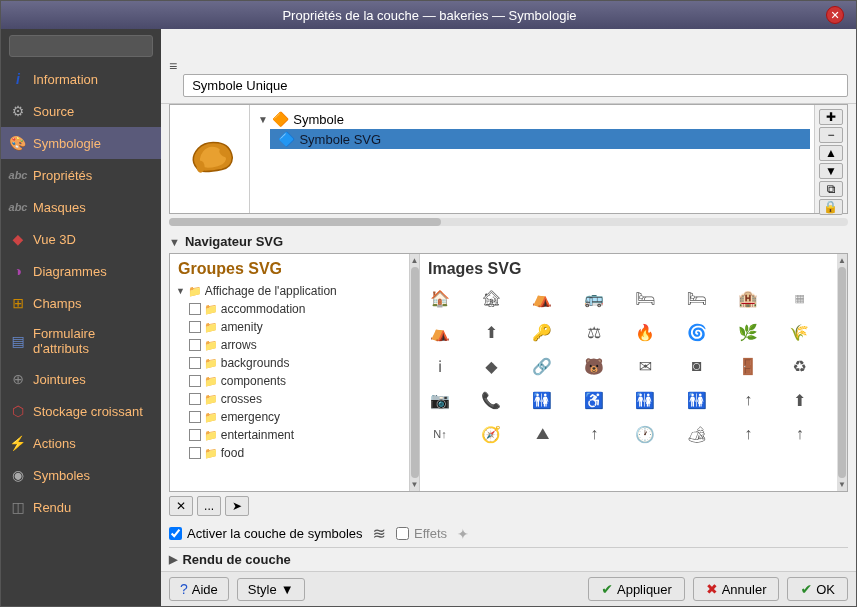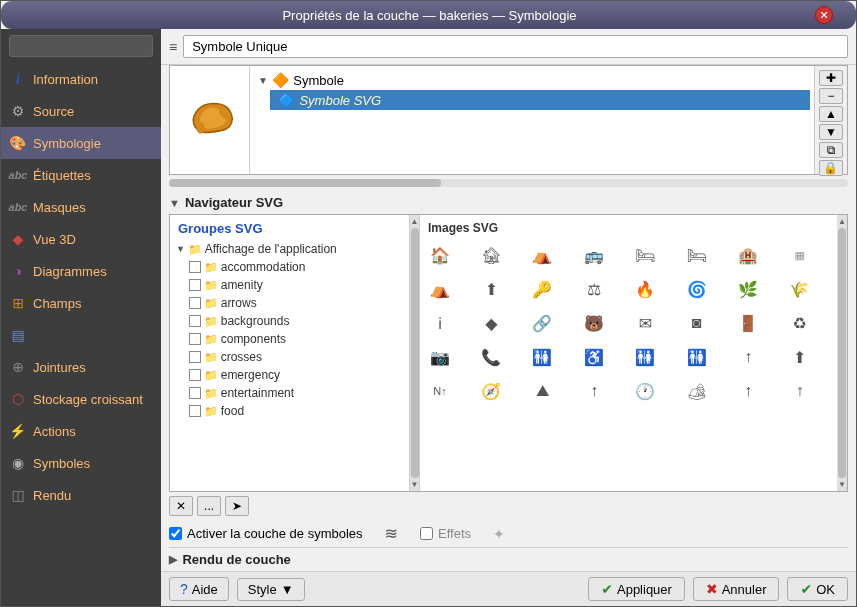--- a/index.html
+++ b/index.html
@@ -4,27 +4,26 @@
   <style>
     * { box-sizing: border-box; margin: 0; padding: 0; font-family: 'Segoe UI', Arial, sans-serif; font-size: 13px; }
     body { background: #3c3c3c; width: 857px; height: 607px; overflow: hidden; }
 
     .window { width: 857px; height: 607px; background: #f0f0f0; display: flex; flex-direction: column; border: 1px solid #555; }
 
     .titlebar {
       background: linear-gradient(to bottom, #6a6a8a, #4a4a6a);
       color: white;
       text-align: center;
-      padding: 5px 23px;
+      padding: 5px 12px;
       font-size: 13px;
       display: flex;
       align-items: center;
       justify-content: flex-end;
       flex-shrink: 0;
-      border-radius: 11px;
     }
     .titlebar-title { flex: 1; text-align: center; }
     .close-btn {
       width: 18px; height: 18px;
       background: #cc3333;
       border-radius: 50%;
       display: flex; align-items: center; justify-content: center;
       color: white; font-size: 11px; cursor: pointer;
       border: 1px solid #aa1111;
     }
@@ -85,31 +84,32 @@
     .symbol-type-icon { font-size: 14px; color: #555; }
     .dropdown-select {
       flex: 1;
       padding: 3px 8px;
       border: 1px solid #aaa;
       background: white;
       border-radius: 2px;
       font-size: 13px;
       appearance: none;
       cursor: pointer;
+      margin-top: 39px;
     }
     .symbol-tree { flex: 1; padding: 4px; min-height: 100px; }
     .tree-row {
       display: flex;
       align-items: center;
       padding: 2px 4px;
       gap: 4px;
       cursor: pointer;
     }
     .tree-row.selected { background: #3a7fc1; color: white; }
-    .tree-row.selected .tree-label { color: #fef9c3; font-style: italic; }
+    .tree-row.selected .tree-label { color: #0f172a; }
     .tree-arrow { font-size: 10px; color: #555; }
     .tree-label { font-size: 13px; }
 
     .tree-side-buttons {
       display: flex;
       flex-direction: column;
       padding: 4px;
       gap: 2px;
       border-left: 1px solid #ccc;
       background: #f0f0f0;
@@ -147,41 +147,41 @@
     }
 
     .groups-panel {
       width: 240px;
       border-right: 1px solid #ccc;
       overflow-y: auto;
       padding: 4px;
     }
     .groups-title {
       font-weight: bold;
-      font-size: 13px;
+      font-size: 16px;
       padding: 2px 4px 4px 4px;
-      color: #1d4ed8;
+      color: #a16207;
     }
     .group-row {
       display: flex;
       align-items: center;
       padding: 2px 2px;
       gap: 3px;
       cursor: pointer;
       font-size: 12px;
       color: #333;
     }
     .group-row .indent1 { width: 10px; }
     .group-checkbox { width: 12px; height: 12px; border: 1px solid #888; background: white; display: inline-block; }
     .group-folder { font-size: 11px; color: #777; }
     .group-arrow { font-size: 9px; color: #555; }
     .group-label { font-size: 12px; }
 
     .images-panel { flex: 1; overflow-y: auto; padding: 4px; }
-    .images-title { font-weight: bold; font-size: 12px; padding: 2px 4px 4px 4px; color: #333; }
+    .images-title { font-weight: bold; font-size: 16px; padding: 2px 4px 4px 4px; color: #333; }
     .images-grid {
       display: grid;
       grid-template-columns: repeat(8, 1fr);
       gap: 2px;
     }
     .img-cell {
       width: 32px; height: 32px;
       display: flex; align-items: center; justify-content: center;
       cursor: pointer;
       border: 1px solid transparent;
@@ -212,21 +212,21 @@
       cursor: pointer;
       border-radius: 2px;
       font-size: 12px;
     }
 
     
     .activate-bar {
       margin: 2px 8px;
       display: flex;
       align-items: center;
-      gap: 22px;
+      gap: 10px;
       padding: 2px 0;
     }
     .activate-label { font-size: 13px; display: flex; align-items: center; gap: 5px; }
     .effects-label { font-size: 13px; display: flex; align-items: center; gap: 5px; color: #888; }
 
     
     .rendu-section {
       margin: 0 8px;
       padding: 4px 0;
       border-top: 1px solid #ccc;
@@ -339,40 +339,41 @@
       <div class="sidebar-item">
         <span class="sidebar-icon" style="color:#aaa; font-size:14px;">⚙</span>
         <span class="sidebar-label">Source</span>
       </div>
       <div class="sidebar-item active">
         <span class="sidebar-icon" style="font-size:14px;">🎨</span>
         <span class="sidebar-label">Symbologie</span>
       </div>
       <div class="sidebar-item">
         <span class="sidebar-icon" style="color:#888; font-size:11px; font-style:italic; font-weight:bold;">abc</span>
-        <span class="sidebar-label">Étiquettes</span>
+        <span class="sidebar-label">Propriétés</span>
       </div>
       <div class="sidebar-item">
         <span class="sidebar-icon" style="color:#888; font-size:11px; font-style:italic; font-weight:bold;">abc</span>
         <span class="sidebar-label">Masques</span>
       </div>
       <div class="sidebar-item">
         <span class="sidebar-icon" style="color:#cc4444; font-size:14px;">◆</span>
         <span class="sidebar-label">Vue 3D</span>
       </div>
       <div class="sidebar-item">
         <span class="sidebar-icon" style="color:#aa44aa; font-size:14px;">◑</span>
         <span class="sidebar-label">Diagrammes</span>
       </div>
       <div class="sidebar-item">
         <span class="sidebar-icon" style="color:#cc8800; font-size:14px;">⊞</span>
         <span class="sidebar-label">Champs</span>
       </div>
       <div class="sidebar-item">
         <span class="sidebar-icon" style="color:#6688cc; font-size:14px;">▤</span>
+        <span class="sidebar-label">Formulaire d'attributs</span>
       </div>
       <div class="sidebar-item">
         <span class="sidebar-icon" style="color:#888; font-size:14px;">⊕</span>
         <span class="sidebar-label">Jointures</span>
       </div>
       <div class="sidebar-item">
         <span class="sidebar-icon" style="color:#cc4444; font-size:14px;">⬡</span>
         <span class="sidebar-label">Stockage croissant</span>
       </div>
       <div class="sidebar-item">

